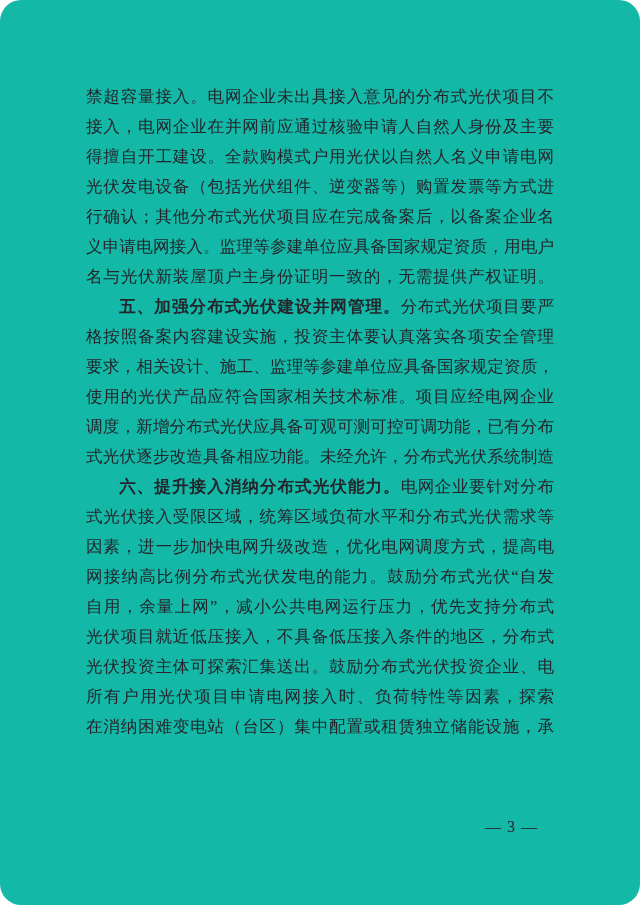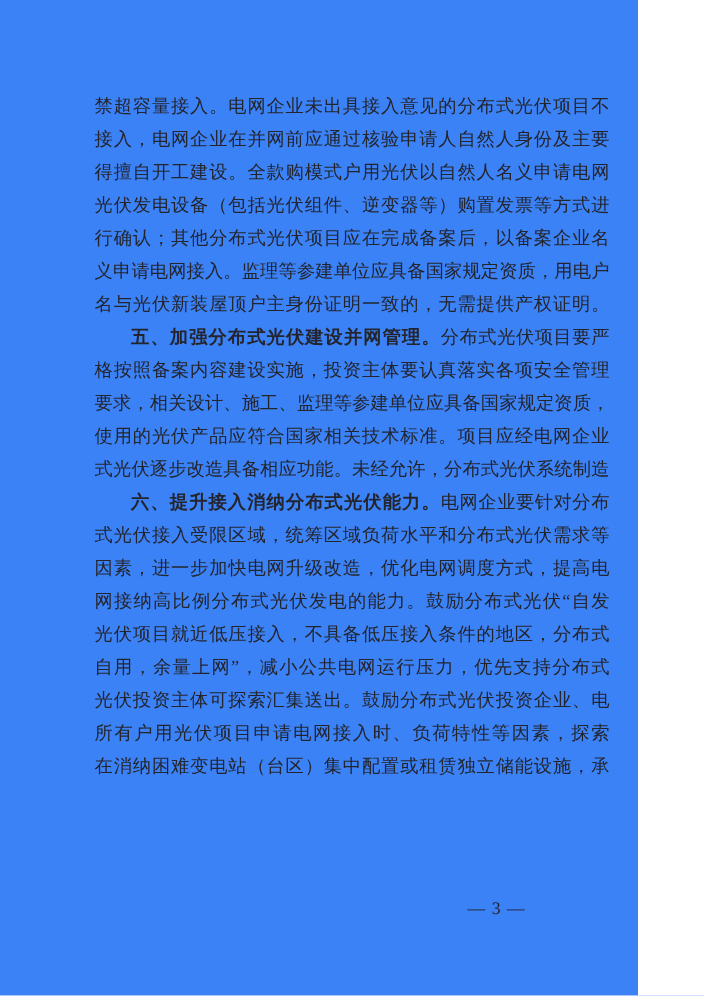--- a/index.html
+++ b/index.html
@@ -5,25 +5,26 @@
   html, body {
     margin: 0;
     padding: 0;
     background: #ffffff;
     width: 640px;
     height: 905px;
     overflow: hidden;
   }
   .page {
     position: relative;
-    width: 580px;
+    width: 640px;
     height: 905px;
-    background: #3b82f6;
+    background: #14b8a6;
     font-family: "Liberation Serif", "DejaVu Serif", serif;
     color: #24242c;
+    border-radius: 21px;
   }
   .text-block {
     position: absolute;
     left: 86px;
     top: 82px;
     width: 468px;
     font-size: 16.6px;
     line-height: 30px;
   }
   .paragraph {
@@ -69,28 +70,29 @@
         <div class="line">光伏发电设备（包括光伏组件、逆变器等）购置发票等方式进</div>
         <div class="line">行确认；其他分布式光伏项目应在完成备案后，以备案企业名</div>
         <div class="line">义申请电网接入。监理等参建单位应具备国家规定资质，用电户</div>
         <div class="line">名与光伏新装屋顶户主身份证明一致的，无需提供产权证明。</div>
       </div>
       <div class="paragraph">
         <div class="line first-line"><span class="heading">五、加强分布式光伏建设并网管理。</span><span>分布式光伏项目要严</span></div>
         <div class="line">格按照备案内容建设实施，投资主体要认真落实各项安全管理</div>
         <div class="line">要求，相关设计、施工、监理等参建单位应具备国家规定资质，</div>
         <div class="line">使用的光伏产品应符合国家相关技术标准。项目应经电网企业</div>
+        <div class="line">调度，新增分布式光伏应具备可观可测可控可调功能，已有分布</div>
         <div class="line">式光伏逐步改造具备相应功能。未经允许，分布式光伏系统制造</div>
       </div>
       <div class="paragraph">
         <div class="line first-line"><span class="heading">六、提升接入消纳分布式光伏能力。</span><span>电网企业要针对分布</span></div>
         <div class="line">式光伏接入受限区域，统筹区域负荷水平和分布式光伏需求等</div>
         <div class="line">因素，进一步加快电网升级改造，优化电网调度方式，提高电</div>
         <div class="line">网接纳高比例分布式光伏发电的能力。鼓励分布式光伏“自发</div>
+        <div class="line">自用，余量上网”，减小公共电网运行压力，优先支持分布式</div>
         <div class="line">光伏项目就近低压接入，不具备低压接入条件的地区，分布式</div>
-        <div class="line">自用，余量上网”，减小公共电网运行压力，优先支持分布式</div>
         <div class="line">光伏投资主体可探索汇集送出。鼓励分布式光伏投资企业、电</div>
         <div class="line">所有户用光伏项目申请电网接入时、负荷特性等因素，探索</div>
         <div class="line">在消纳困难变电站（台区）集中配置或租赁独立储能设施，承</div>
       </div>
     </div>
   <div class="page-number">— 3 —</div>
 </div>
 
 </body></html>

